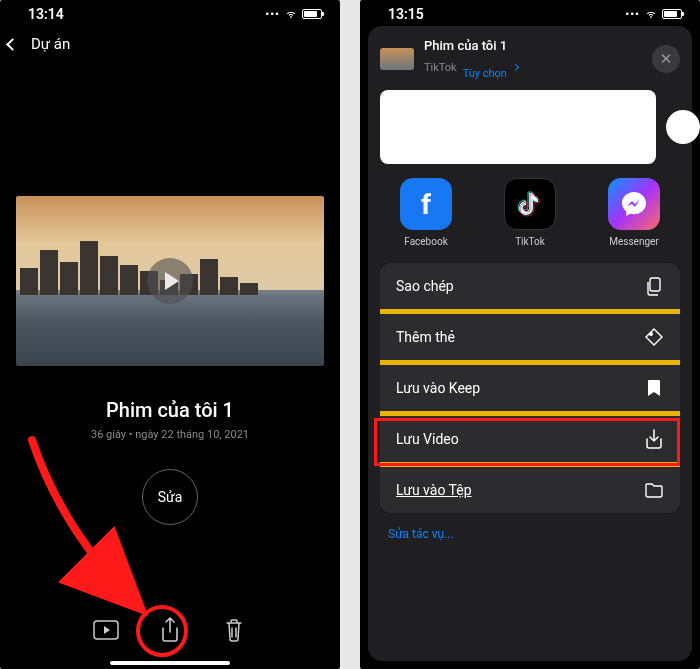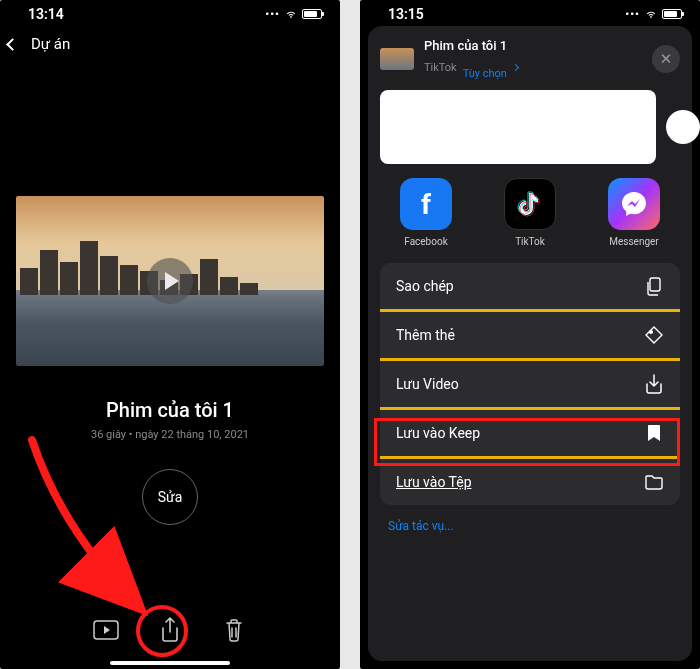--- a/index.html
+++ b/index.html
@@ -104,21 +104,21 @@
   .apps-row { display:flex; gap:0; padding: 0 6px 16px 6px;}
   .app { flex:1; display:flex; flex-direction:column; align-items:center; gap:6px;}
   .app-icon { width:52px; height:52px; border-radius:13px; display:flex; align-items:center; justify-content:center; font-size:28px; font-weight:700;}
   .app-label { color:#ccc; font-size:10px;}
   .airdrop { background:#fff;}
   .fb { background:#1877f2; color:#fff;}
   .tiktok { background:#000; border:1px solid #333;}
   .messenger { background:linear-gradient(135deg,#0695ff,#a334fa,#ff6968);}
 
   .action-list { margin: 0 12px; background:#2c2c2e; border-radius:11px; overflow:hidden;}
-  .action-item { display:flex; justify-content:space-between; align-items:center; padding: 13px 16px; color:#fff; font-size:14px; border-bottom:3px solid #eab308; position:relative;}
+  .action-item { display:flex; justify-content:space-between; align-items:center; padding: 13px 16px; color:#fff; font-size:14px; border-bottom:5px solid #eab308; position:relative;}
   .action-item:last-child { border-bottom:none;text-decoration:underline;}
   .act-icon { width:20px; height:20px; display:flex; align-items:center; justify-content:center; color:#fff;}
 
   .highlight-box { position:absolute; border:3px solid #ff1a1a; pointer-events:none;}
 
   .edit-actions { color:#0a84ff; font-size:12px; padding:14px 20px;}
 </style>
 </head>
 <body>
 
@@ -275,36 +275,36 @@
       <div class="action-item">
         <span>Thêm thẻ</span>
         <span class="act-icon">
           <svg width="20" height="20" viewBox="0 0 20 20" fill="none" stroke="#fff" stroke-width="1.4">
               <path d="M10 2l8 8-8 8-8-8 6-6z"></path>
               <circle cx="7" cy="7" r="1.3" fill="#fff"></circle>
             </svg>
         </span>
       </div>
       <div class="action-item">
+        <span>Lưu vào Keep</span>
+        <span class="act-icon">
+          <svg width="14" height="18" viewBox="0 0 14 18">
+              <path d="M2 1h10a1 1 0 011 1v15l-6-4-6 4V2a1 1 0 011-1z" fill="#fff"></path>
+            </svg>
+        </span>
+      </div>
+      <div class="action-item">
         <span>Lưu Video</span>
         <span class="act-icon">
           <svg width="20" height="22" viewBox="0 0 20 22" fill="none" stroke="#fff" stroke-width="1.5" stroke-linecap="round" stroke-linejoin="round">
               <path d="M10 2v11m0 0l-4-4m4 4l4-4M3 11v7a2 2 0 002 2h10a2 2 0 002-2v-7"></path>
             </svg>
         </span>
       </div>
       <div class="action-item">
-        <span>Lưu vào Keep</span>
-        <span class="act-icon">
-          <svg width="14" height="18" viewBox="0 0 14 18">
-              <path d="M2 1h10a1 1 0 011 1v15l-6-4-6 4V2a1 1 0 011-1z" fill="#fff"></path>
-            </svg>
-        </span>
-      </div>
-      <div class="action-item">
         <span>Lưu vào Tệp</span>
         <span class="act-icon">
           <svg width="20" height="16" viewBox="0 0 20 16" fill="none" stroke="#fff" stroke-width="1.4">
               <path d="M2 3a1 1 0 011-1h5l2 2h7a1 1 0 011 1v8a2 2 0 01-2 2H4a2 2 0 01-2-2z"></path>
             </svg>
         </span>
       </div>
     </div>
 
     <div class="edit-actions">Sửa tác vụ...</div>

